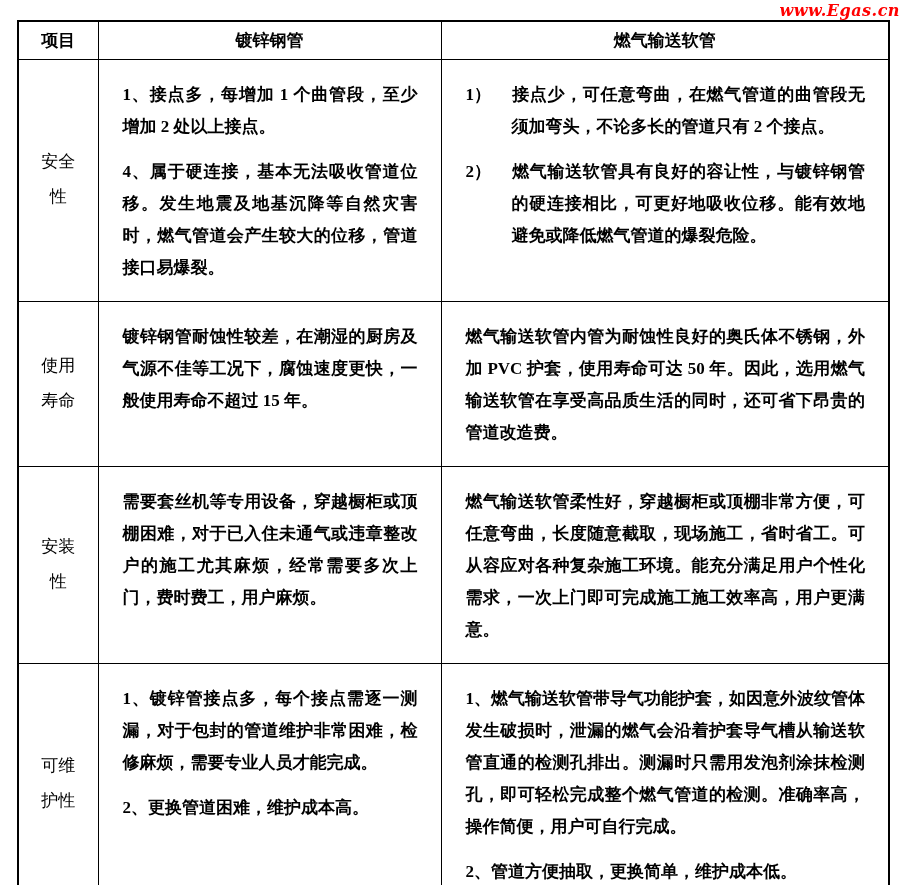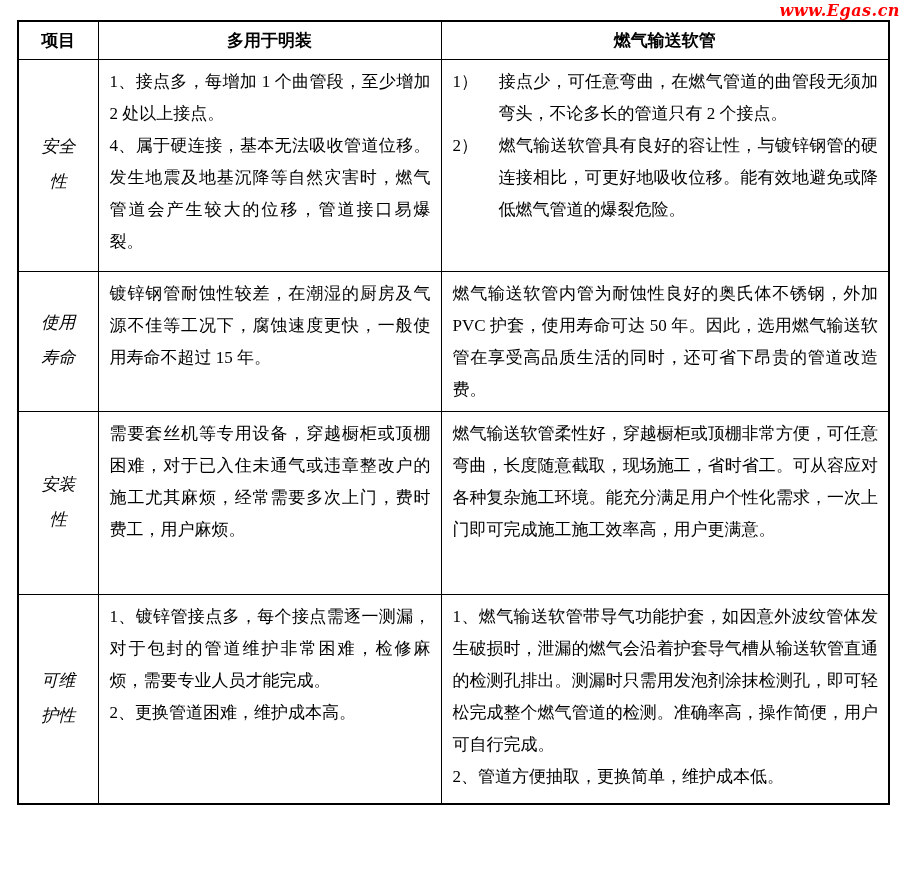--- a/index.html
+++ b/index.html
@@ -21,49 +21,49 @@
     font-size:17px;font-weight:bold;text-align:center;vertical-align:middle;
     padding:2px;
   }
   tr.hdr{height:38px;}
   tr.r0{height:212px;}
   tr.r1{height:140px;}
   tr.r2{height:183px;}
   tr.r3{height:210px;}
   tr.r4{height:69px;}
   td.lab{
-    text-align:center;vertical-align:middle;font-size:17px;line-height:2.05;font-style:italic;
+    text-align:center;vertical-align:middle;font-size:17px;line-height:2.05;
   }
   .lab-inner{display:inline-block;width:2.15em;text-align:center;}
   td.body{
     vertical-align:top;padding:6px 10px 4px 11px;
     font-size:17px;line-height:32px;text-align:justify;
   }
-  td.body p{margin:0;}
+  td.body p{margin:13px;font-weight:bold;}
   p.hang{padding-left:46px;}
   .pmarker{display:inline-block;width:46px;margin-left:-46px;}
 </style>
 </head>
 <body>
 
 <div class="page">
 
   <div class="watermark">www.Egas.cn</div>
 
   <table class="cmp">
     <colgroup>
       <col style="width:80px">
       <col style="width:343px">
       <col style="width:448px">
     </colgroup>
 
     <tbody>
         <tr class="hdr">
       <th>项目</th>
-      <th>多用于明装</th>
+      <th>镀锌钢管</th>
       <th>燃气输送软管</th>
     </tr>
 
     <tr class="r0">
       <td class="lab">
         <span class="lab-inner">安全性</span>
       </td>
       <td class="body">
         <p>1、接点多，每增加 1 个曲管段，至少增加 2 处以上接点。</p>
         <p>4、属于硬连接，基本无法吸收管道位移。发生地震及地基沉降等自然灾害时，燃气管道会产生较大的位移，管道接口易爆裂。</p>

